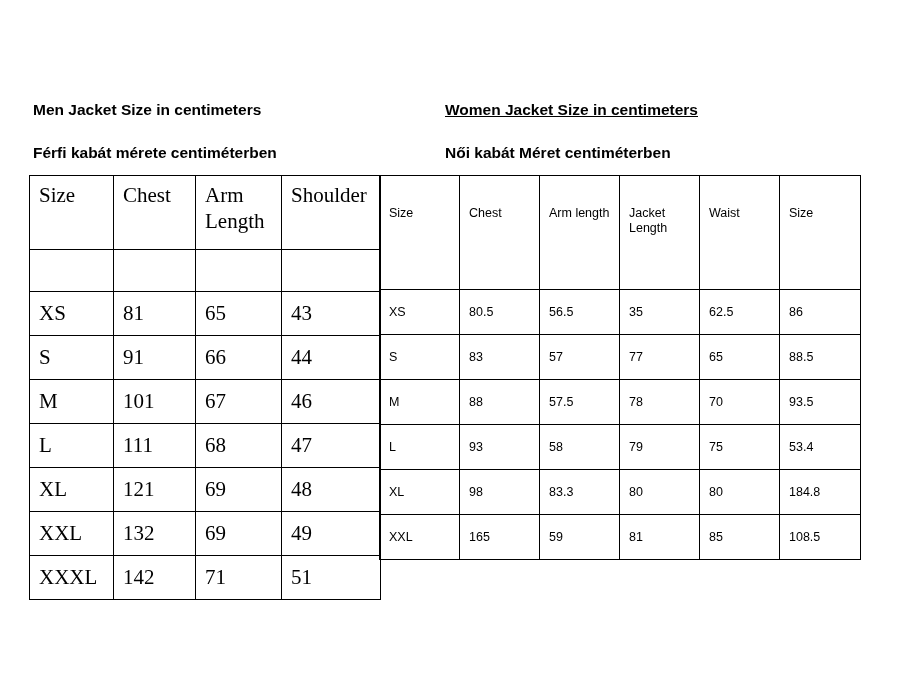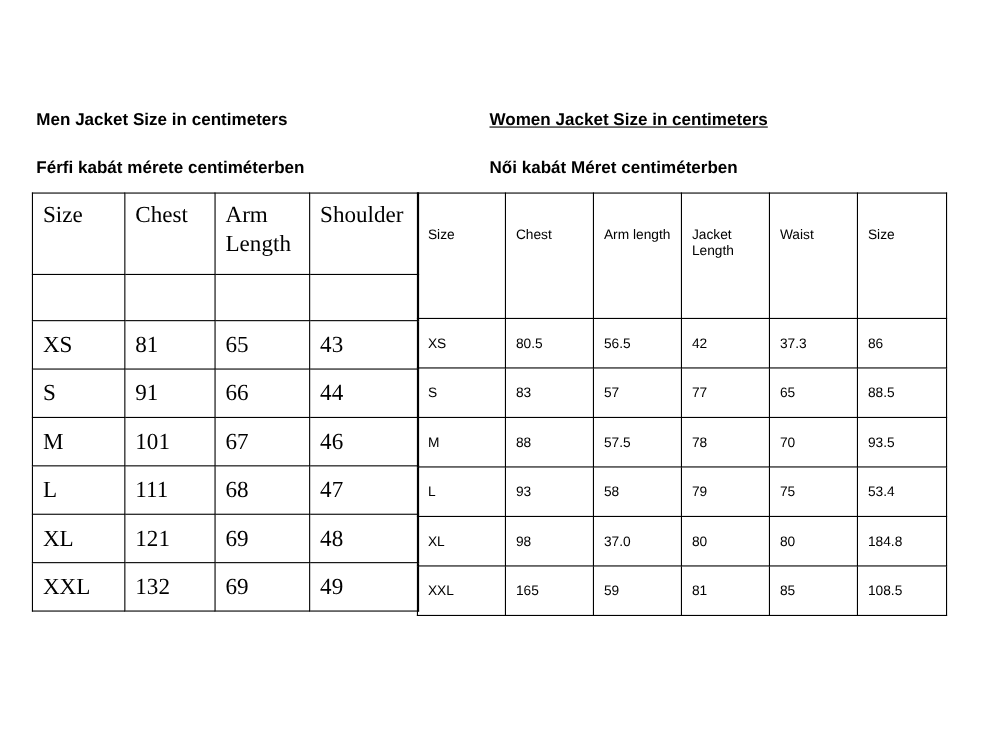--- a/index.html
+++ b/index.html
@@ -165,20 +165,26 @@
         <td>XL</td>
         <td>121</td>
         <td>69</td>
         <td>48</td>
       </tr>
       <tr>
         <td>XXL</td>
         <td>132</td>
         <td>69</td>
         <td>49</td>
+      </tr>
+      <tr>
+        <td>XXXL</td>
+        <td>142</td>
+        <td>71</td>
+        <td>51</td>
       </tr>
     </tbody>
   </table>
 
   <table id="women-table">
     <colgroup>
       <col class="w1">
         <col class="w2">
         <col class="w3">
         <col class="w4">
@@ -191,22 +197,22 @@
         <td class="hdr">Chest</td>
         <td class="hdr">Arm length</td>
         <td class="hdr">Jacket Length</td>
         <td class="hdr">Waist</td>
         <td class="hdr">Size</td>
       </tr>
       <tr>
         <td>XS</td>
         <td>80.5</td>
         <td>56.5</td>
-        <td>42</td>
-        <td>37.3</td>
+        <td>35</td>
+        <td>62.5</td>
         <td>86</td>
       </tr>
       <tr>
         <td>S</td>
         <td>83</td>
         <td>57</td>
         <td>77</td>
         <td>65</td>
         <td>88.5</td>
       </tr>
@@ -222,21 +228,21 @@
         <td>L</td>
         <td>93</td>
         <td>58</td>
         <td>79</td>
         <td>75</td>
         <td>53.4</td>
       </tr>
       <tr>
         <td>XL</td>
         <td>98</td>
-        <td>37.0</td>
+        <td>83.3</td>
         <td>80</td>
         <td>80</td>
         <td>184.8</td>
       </tr>
       <tr>
         <td>XXL</td>
         <td>165</td>
         <td>59</td>
         <td>81</td>
         <td>85</td>

